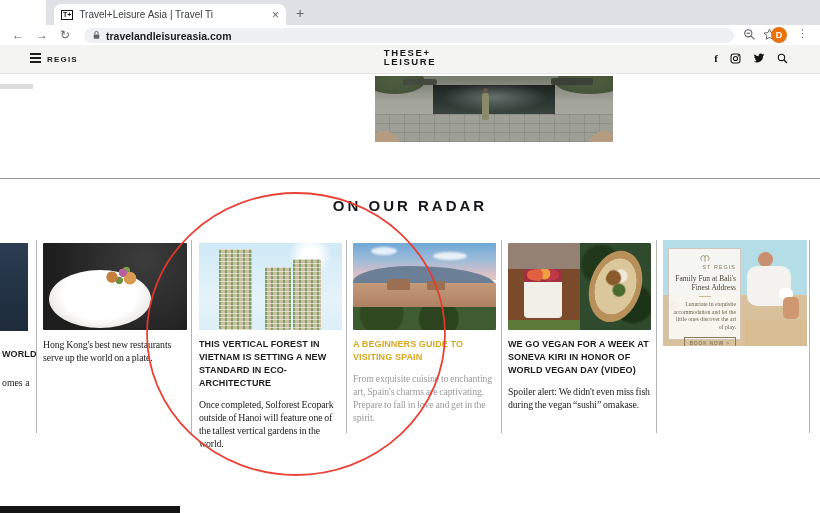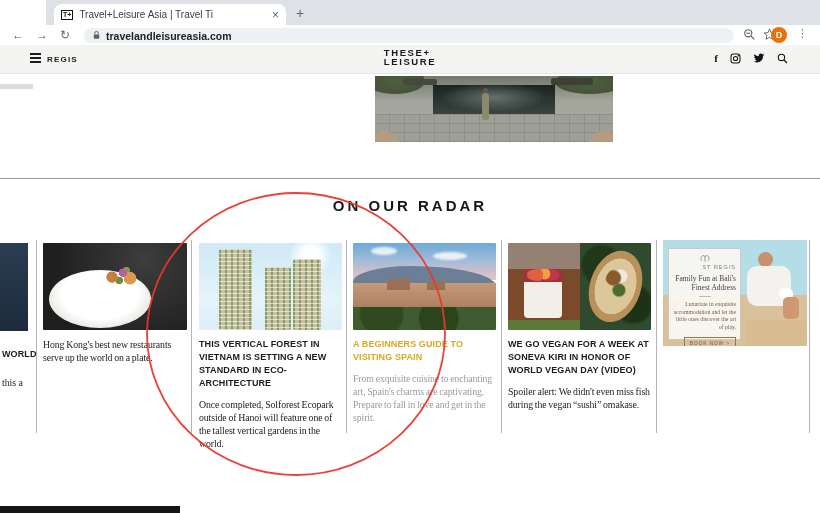--- a/index.html
+++ b/index.html
@@ -239,21 +239,21 @@
 
   <div class="vsep" style="left:36px;"></div>
   <div class="vsep" style="left:191px;"></div>
   <div class="vsep" style="left:346px;"></div>
   <div class="vsep" style="left:501px;"></div>
   <div class="vsep" style="left:656px;"></div>
   <div class="vsep" style="left:809px;"></div>
 
   <div class="pimg"></div>
   <div class="pfrag-title">WORLD</div>
-  <div class="pfrag-body">this a</div>
+  <div class="pfrag-body">omes a</div>
 
   <div class="card" style="left:43px;">
     <div class="card-img c1-img">
       <div class="c1-plate"></div>
       <div class="c1-food"></div>
     </div>
     <div class="card-body">Hong Kong's best new restaurants serve up the world on a plate.</div>
   </div>
 
   <div class="card" style="left:199px;width:143px;">

